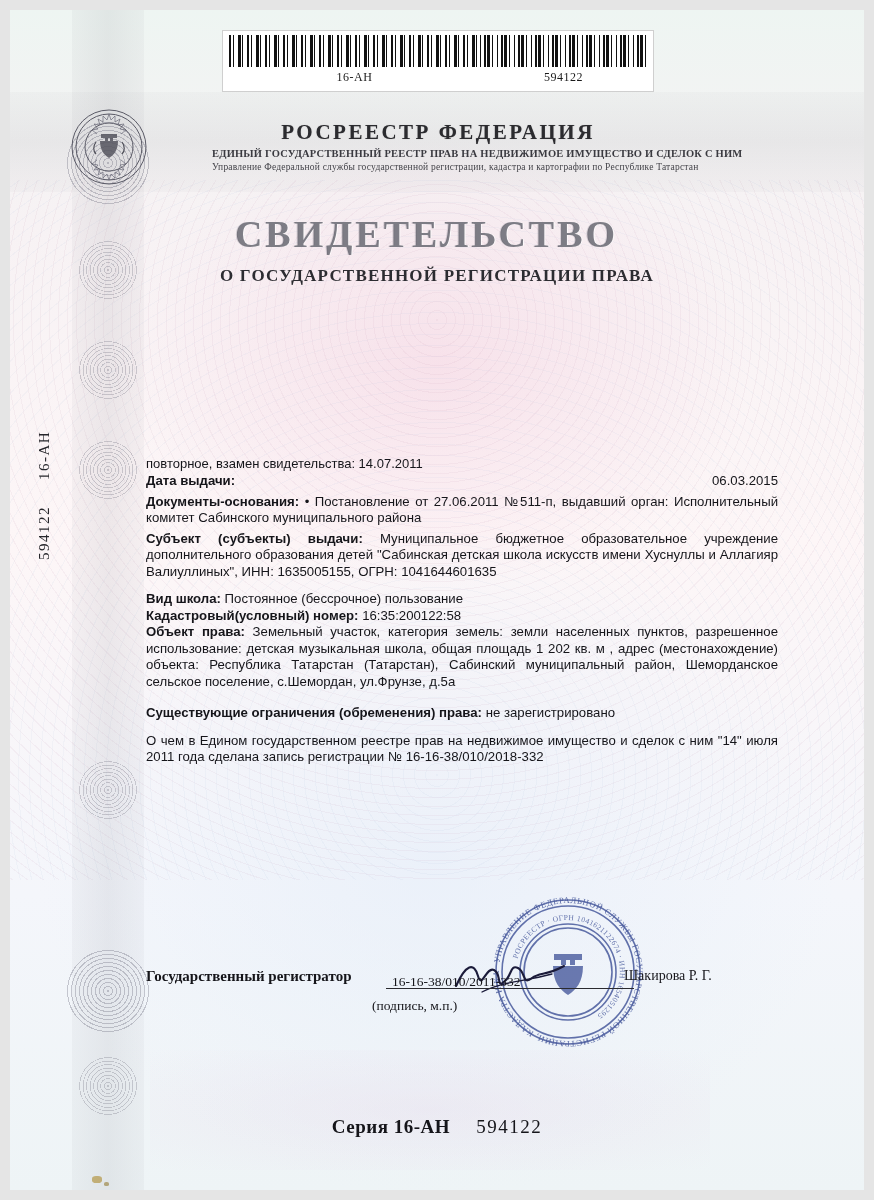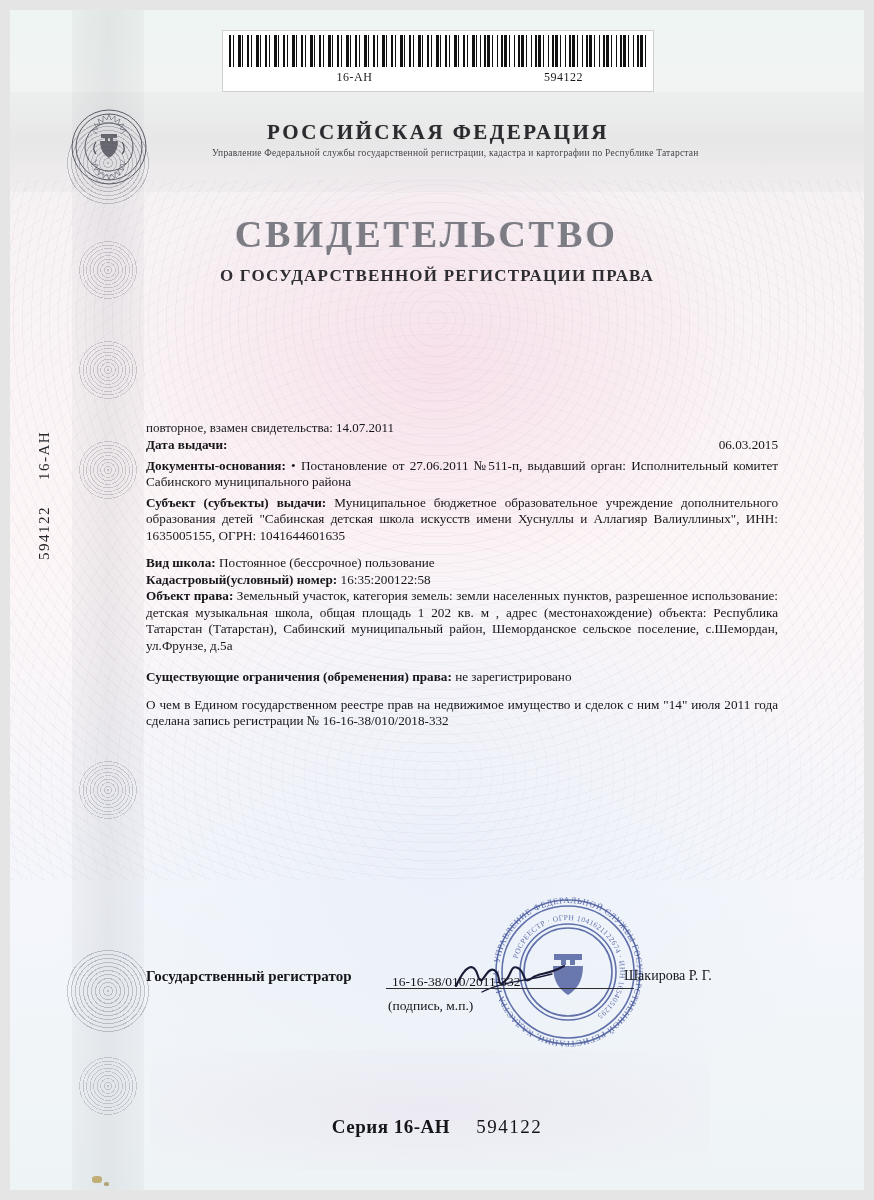--- a/index.html
+++ b/index.html
@@ -195,23 +195,23 @@
     font-size: 15px;
     letter-spacing: 1.5px;
     color: #26262b;
     white-space: nowrap;
   }
   .v-series span { margin-right: 26px; }
 
   
   .body {
     position: absolute;
-    left: 146px; top: 420px;
+    left: 146px; top: 456px;
     width: 632px;
-    font-family: Liberation Serif, serif;
+    font-family: Liberation Sans, sans-serif;
     font-size: 13.2px;
     line-height: 16.5px;
     color: #15151a;
     text-align: justify;
   }
   .row { position: relative; }
   .b { font-weight: bold; }
   .line-first {
     font-size: 13px;
   }
@@ -253,21 +253,21 @@
   }
   .reg-name {
     position: absolute;
     left: 624px; top: 968px;
     font-family: "Liberation Serif", serif;
     font-size: 14px;
     color: #15151a;
   }
   .reg-note {
     position: absolute;
-    left: 388px; top: 998px;
+    left: 372px; top: 998px;
     font-family: "Liberation Serif", serif;
     font-size: 13.5px;
     color: #15151a;
   }
   .reg-num {
     position: absolute;
     left: 392px; top: 974px;
     font-family: "Liberation Serif", serif;
     font-size: 13.5px;
     color: #15151a;
@@ -370,21 +370,22 @@
         <path d="M30 33 h18 c0 9 -4 14 -9 17 c-5 -3 -9 -8 -9 -17 z"></path>
       </g>
       <g fill="none" stroke="#4e4e58" stroke-width="1.2">
         <path d="M26 34 c-3 4 -3 9 0 12"></path>
         <path d="M52 34 c3 4 3 9 0 12"></path>
       </g>
     </svg>
   </div>
 
   <div class="hdr-box">
-    <div class="rf-title">РОССИЙСКАЯ ФЕДЕРАЦИЯ</div>
+    <div class="rf-title">РОСРЕЕСТР ФЕДЕРАЦИЯ</div>
+    <div class="rf-sub1">ЕДИНЫЙ ГОСУДАРСТВЕННЫЙ РЕЕСТР ПРАВ НА НЕДВИЖИМОЕ ИМУЩЕСТВО И СДЕЛОК С НИМ</div>
     <div class="rf-sub2">Управление  Федеральной  службы  государственной  регистрации,  кадастра  и  картографии  по  Республике  Татарстан</div>
   </div>
 
   <div class="svid">СВИДЕТЕЛЬСТВО</div>
   <div class="svid-sub">О ГОСУДАРСТВЕННОЙ РЕГИСТРАЦИИ ПРАВА</div>
 
   <div class="v-series">
     <span>594122</span><span>16-АН</span>
   </div>
 

